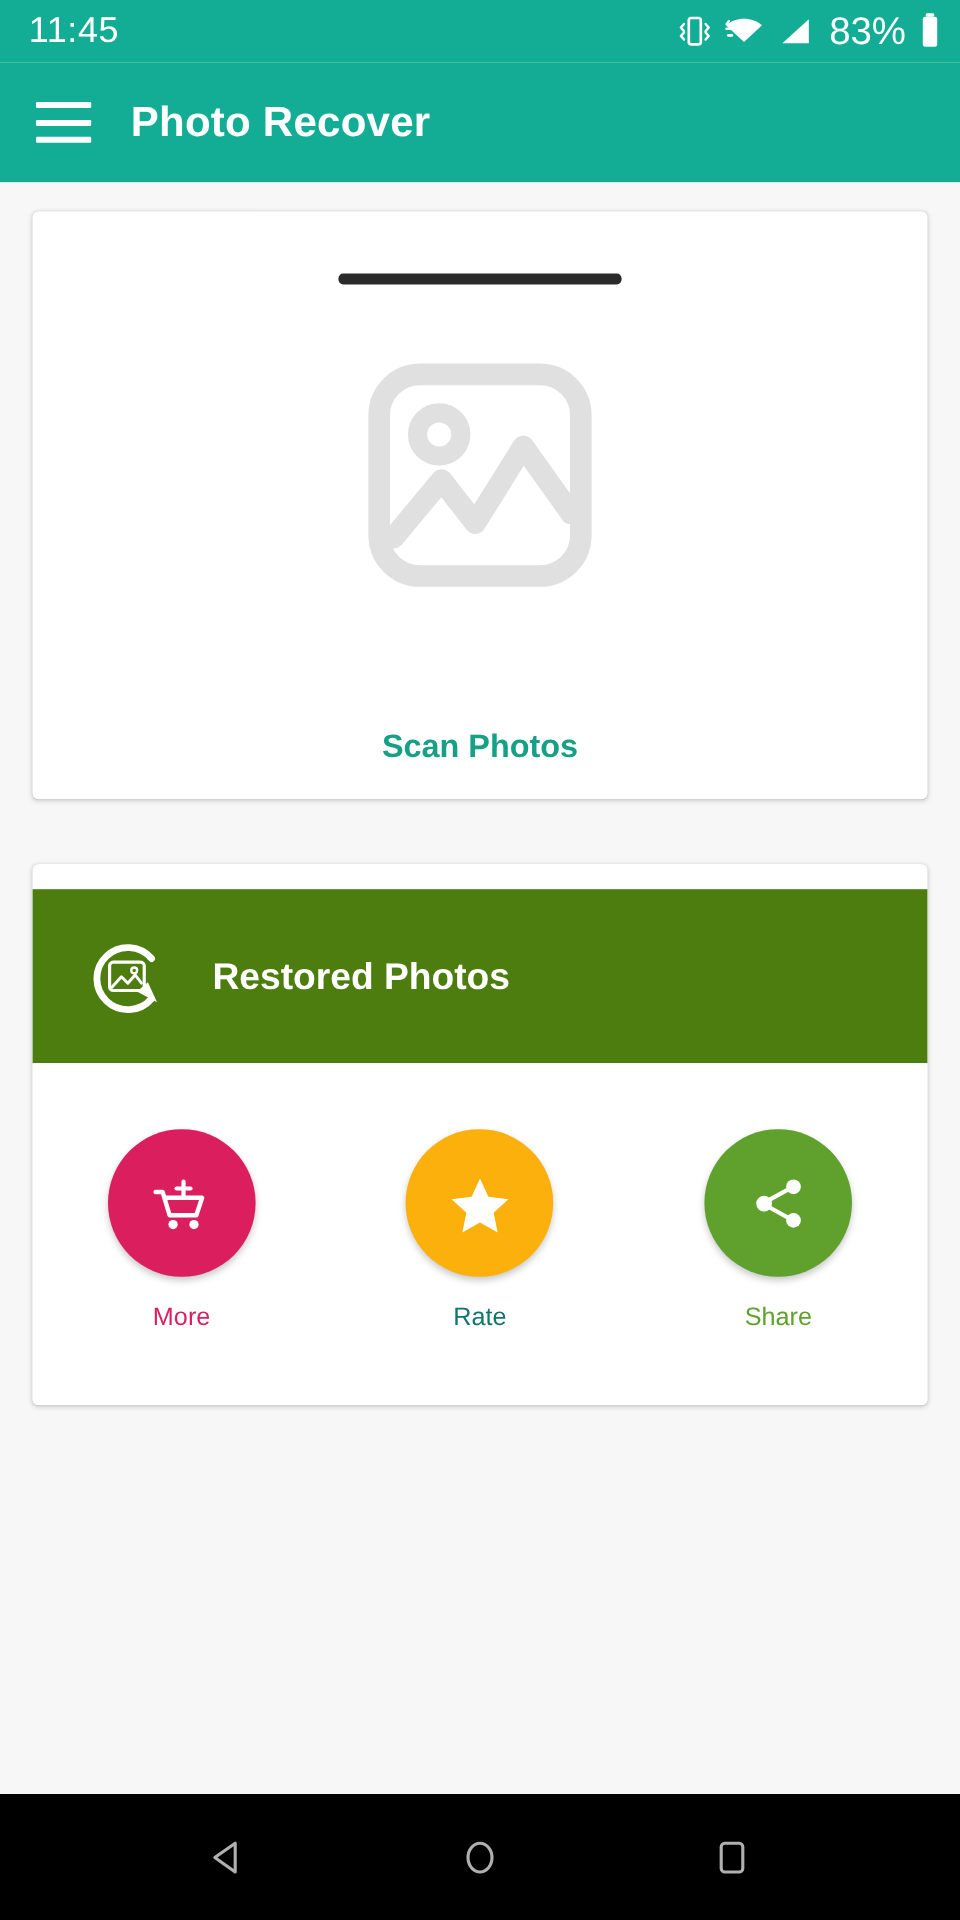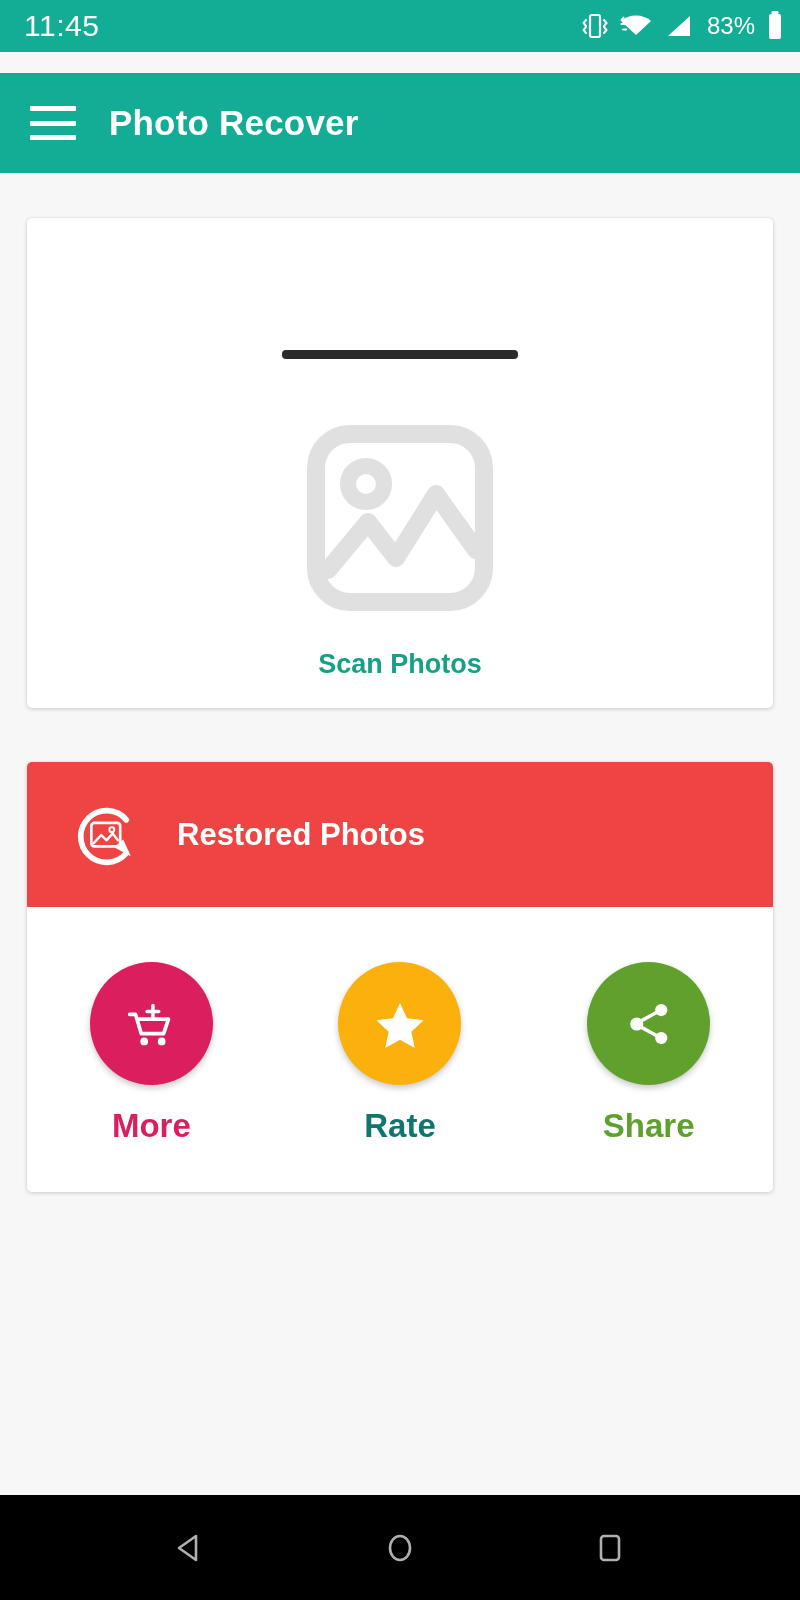--- a/index.html
+++ b/index.html
@@ -10,21 +10,20 @@
     font-family: "Liberation Sans", sans-serif;
     background: #f7f7f7;
   }
   .phone {
     position: relative;
     width: 800px;
     height: 1600px;
     background: #f7f7f7;
     display: flex;
     flex-direction: column;
-    gap: 21px;
   }
 
   
   .statusbar {
     height: 52px;
     background: #13ad96;
     display: flex;
     align-items: center;
     justify-content: space-between;
     padding: 0 16px 0 24px;
@@ -37,21 +36,21 @@
     letter-spacing: 0.5px;
     line-height: 1;
   }
   .status-icons {
     display: flex;
     align-items: center;
     gap: 11px;
   }
   .status-battery-text {
     color: #ffffff;
-    font-size: 24px;
+    font-size: 32px;
     font-weight: 400;
     margin-left: 2px;
   }
 
   
   .appbar {
     height: 100px;
     background: #13ad96;
     display: flex;
     align-items: center;
@@ -94,21 +93,21 @@
     border-radius: 5px;
     box-shadow: 0 1px 4px rgba(0,0,0,0.18), 0 0 1px rgba(0,0,0,0.10);
   }
 
   
   .scan-card {
     height: 490px;
     display: flex;
     flex-direction: column;
     align-items: center;
-    justify-content: flex-end;
+    justify-content: flex-start;
     cursor: pointer;
     position: relative;
   }
   .scan-illustration {
     position: relative;
     width: 380px;
     height: 380px;
     margin-top: 30px;
     display: flex;
     align-items: center;
@@ -141,26 +140,27 @@
     font-weight: bold;
   }
 
   
   .restored-card {
     margin-top: 54px;
     overflow: hidden;
     border-radius: 5px;
   }
   .restored-header {
-    background: #ef4444;
+    background: #4d7c0f;
     height: 145px;
     display: flex;
     align-items: center;
     padding-left: 40px;
     cursor: pointer;
+    margin-top: 21px;
   }
   .restore-icon {
     width: 76px;
     height: 76px;
     flex: 0 0 auto;
   }
   .restored-title {
     color: #ffffff;
     font-size: 31px;
     font-weight: bold;
@@ -185,22 +185,22 @@
     width: 123px;
     height: 123px;
     border-radius: 50%;
     display: flex;
     align-items: center;
     justify-content: center;
     box-shadow: 0 3px 6px rgba(0,0,0,0.22);
   }
   .action-label {
     margin-top: 22px;
-    font-size: 33px;
-    font-weight: 700;
+    font-size: 21px;
+    font-weight: 400;
   }
 
   
   .navbar {
     height: 105px;
     background: #000000;
     display: flex;
     align-items: center;
     justify-content: center;
     gap: 150px;

